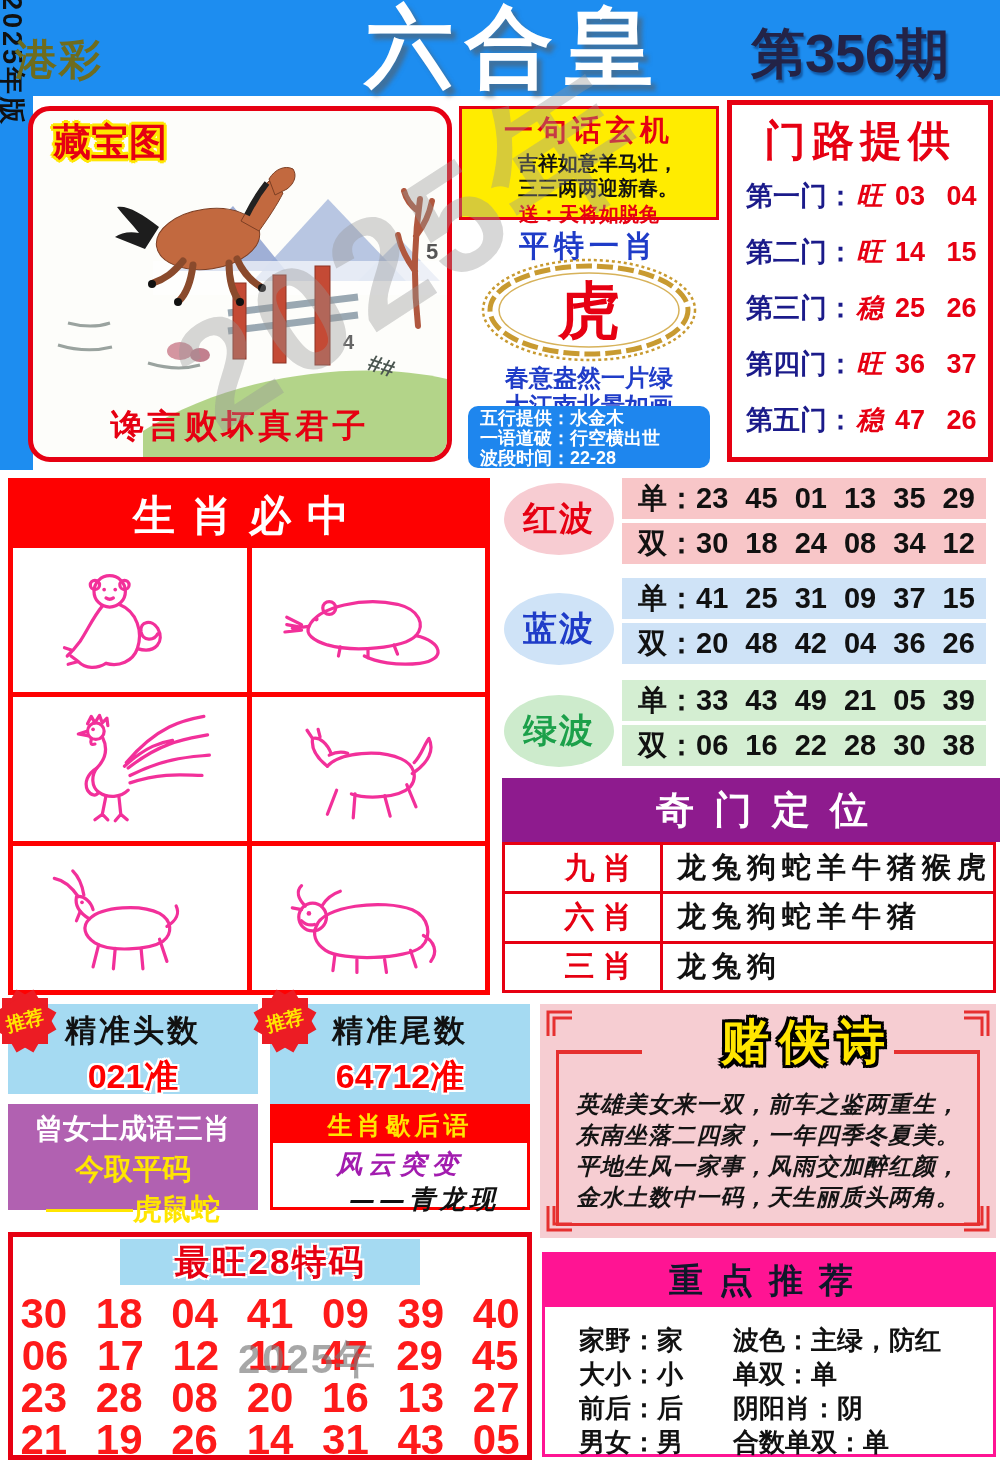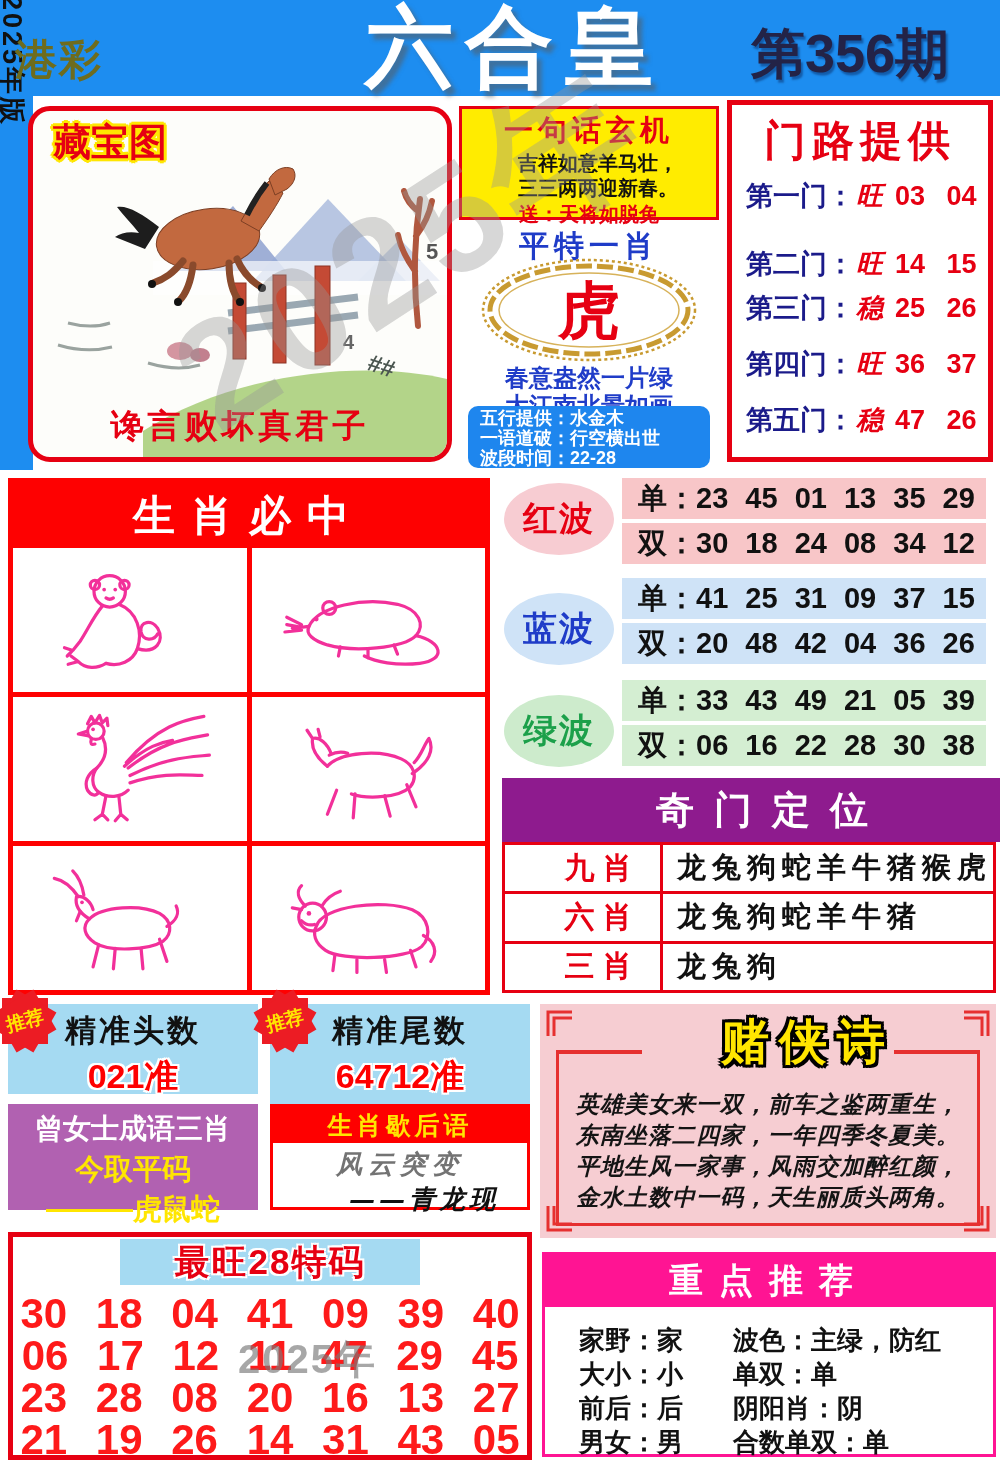--- a/index.html
+++ b/index.html
@@ -112,21 +112,21 @@
 
   
   .madam{left:8px;top:1104px;width:250px;height:106px;background:#b161b1;text-align:center;}
   .madam-title{font-size:28px;font-weight:900;color:#fff;margin-top:6px;}
   .madam-l1{font-size:29px;font-weight:900;color:#ffe600;margin-top:2px;}
   .madam-l2{font-size:29px;font-weight:900;color:#ffe600;}
   .xhy{left:270px;top:1104px;width:260px;height:106px;background:#fff;border:3px solid #fe0000;
        box-sizing:border-box;}
   .xhy-header{height:36px;background:#fe0000;display:flex;align-items:center;justify-content:center;
               color:#ffe600;font-size:25px;font-weight:900;letter-spacing:4px;}
-  .xhy-l1{text-align:center;font-size:26px;color:#737373;margin-top:4px;
+  .xhy-l1{text-align:center;font-size:26px;color:#a21caf;margin-top:4px;
           font-family:"DejaVu Serif",serif;font-style:italic;font-weight:700;letter-spacing:6px;}
   .xhy-l2{text-align:right;padding-right:28px;font-size:26px;color:#111;
           font-family:"DejaVu Serif",serif;font-style:italic;font-weight:700;letter-spacing:4px;}
 
   
   .poem{left:540px;top:1004px;width:456px;height:234px;background:#f6cdd2;}
   .poem-frame{position:absolute;left:16px;right:16px;top:46px;bottom:12px;
               border-left:3px solid #e63030;border-right:3px solid #e63030;
               border-bottom:3px solid #e63030;}
   .poem-dash{position:absolute;top:46px;width:86px;height:4px;background:#e63030;}
@@ -146,21 +146,21 @@
       align-items:center;justify-content:center;font-size:35px;font-weight:900;color:#e60012;
       letter-spacing:2px;
       text-shadow:-2px -2px 0 #fff,2px -2px 0 #fff,-2px 2px 0 #fff,2px 2px 0 #fff;}
   .hot28-row{font-size:42px;font-weight:800;color:#fe1a1a;word-spacing:17px;line-height:42px;}
   .hot28-rows{margin-top:8px;}
 
   
   .focus{left:542px;top:1252px;width:454px;height:205px;background:#fff;
          border:3px solid #ff1493;box-sizing:border-box;}
   .focus-header{height:52px;background:#ff1493;display:flex;align-items:center;justify-content:center;
-      color:#ffffff;font-size:34px;font-weight:900;letter-spacing:16px;
+      color:#0f172a;font-size:34px;font-weight:900;letter-spacing:16px;
       font-family:"Liberation Serif",serif;}
   .focus-row{position:relative;height:34px;}
   .focus-c1{position:absolute;left:34px;font-size:26px;font-weight:900;color:#111;}
   .focus-c2{position:absolute;left:188px;font-size:26px;font-weight:900;color:#111;}
   .focus-rows{margin-top:16px;text-decoration:underline;}
 </style>
 </head>
 <body>
 
 <div class="page">
@@ -230,21 +230,21 @@
     <div>波段时间：22-28</div>
   </div>
 
   <div class="abs menlu">
     <div class="abs menlu-title">门路提供</div>
     <div class="abs menlu-row" style="top:74px;">
       <span class="menlu-label">第一门：</span>
       <span class="menlu-tag">旺</span>
       <span class="menlu-nums">03 04</span>
     </div>
-    <div class="abs menlu-row" style="top:142px;">
+    <div class="abs menlu-row" style="top:130px;">
       <span class="menlu-label">第二门：</span>
       <span class="menlu-tag">旺</span>
       <span class="menlu-nums">14 15</span>
     </div>
     <div class="abs menlu-row" style="top:186px;">
       <span class="menlu-label">第三门：</span>
       <span class="menlu-tag">稳</span>
       <span class="menlu-nums">25 26</span>
     </div>
     <div class="abs menlu-row" style="top:242px;">

